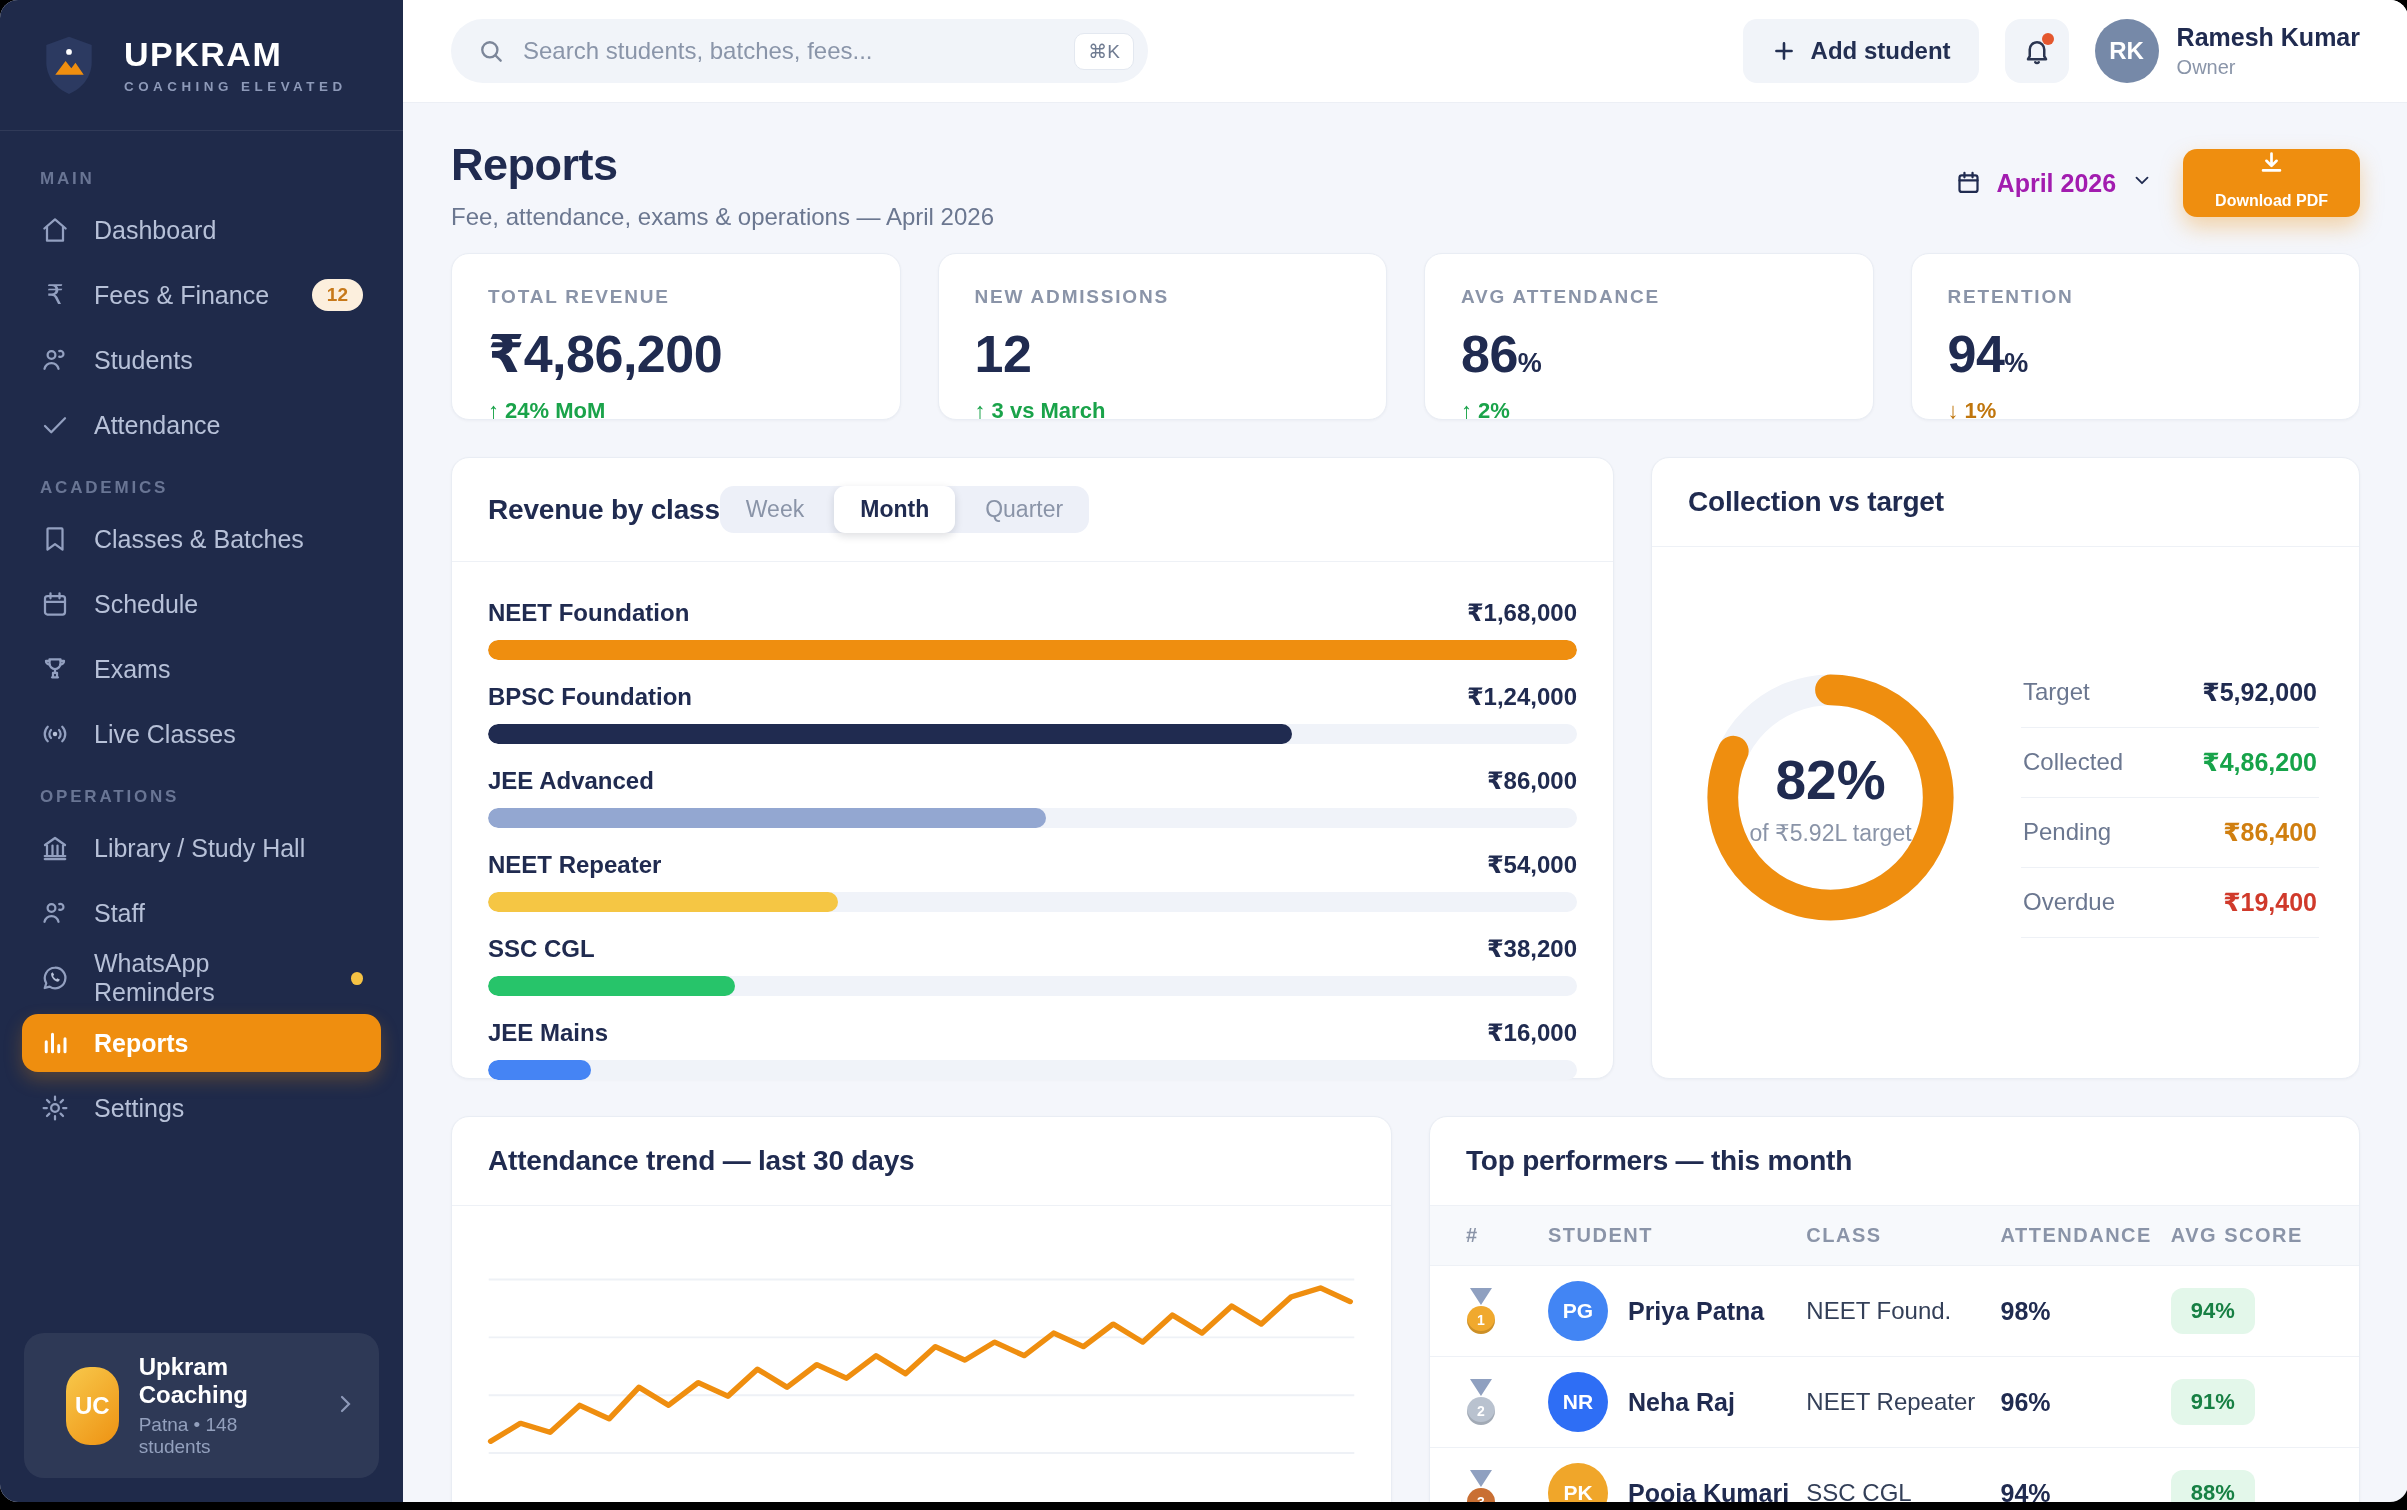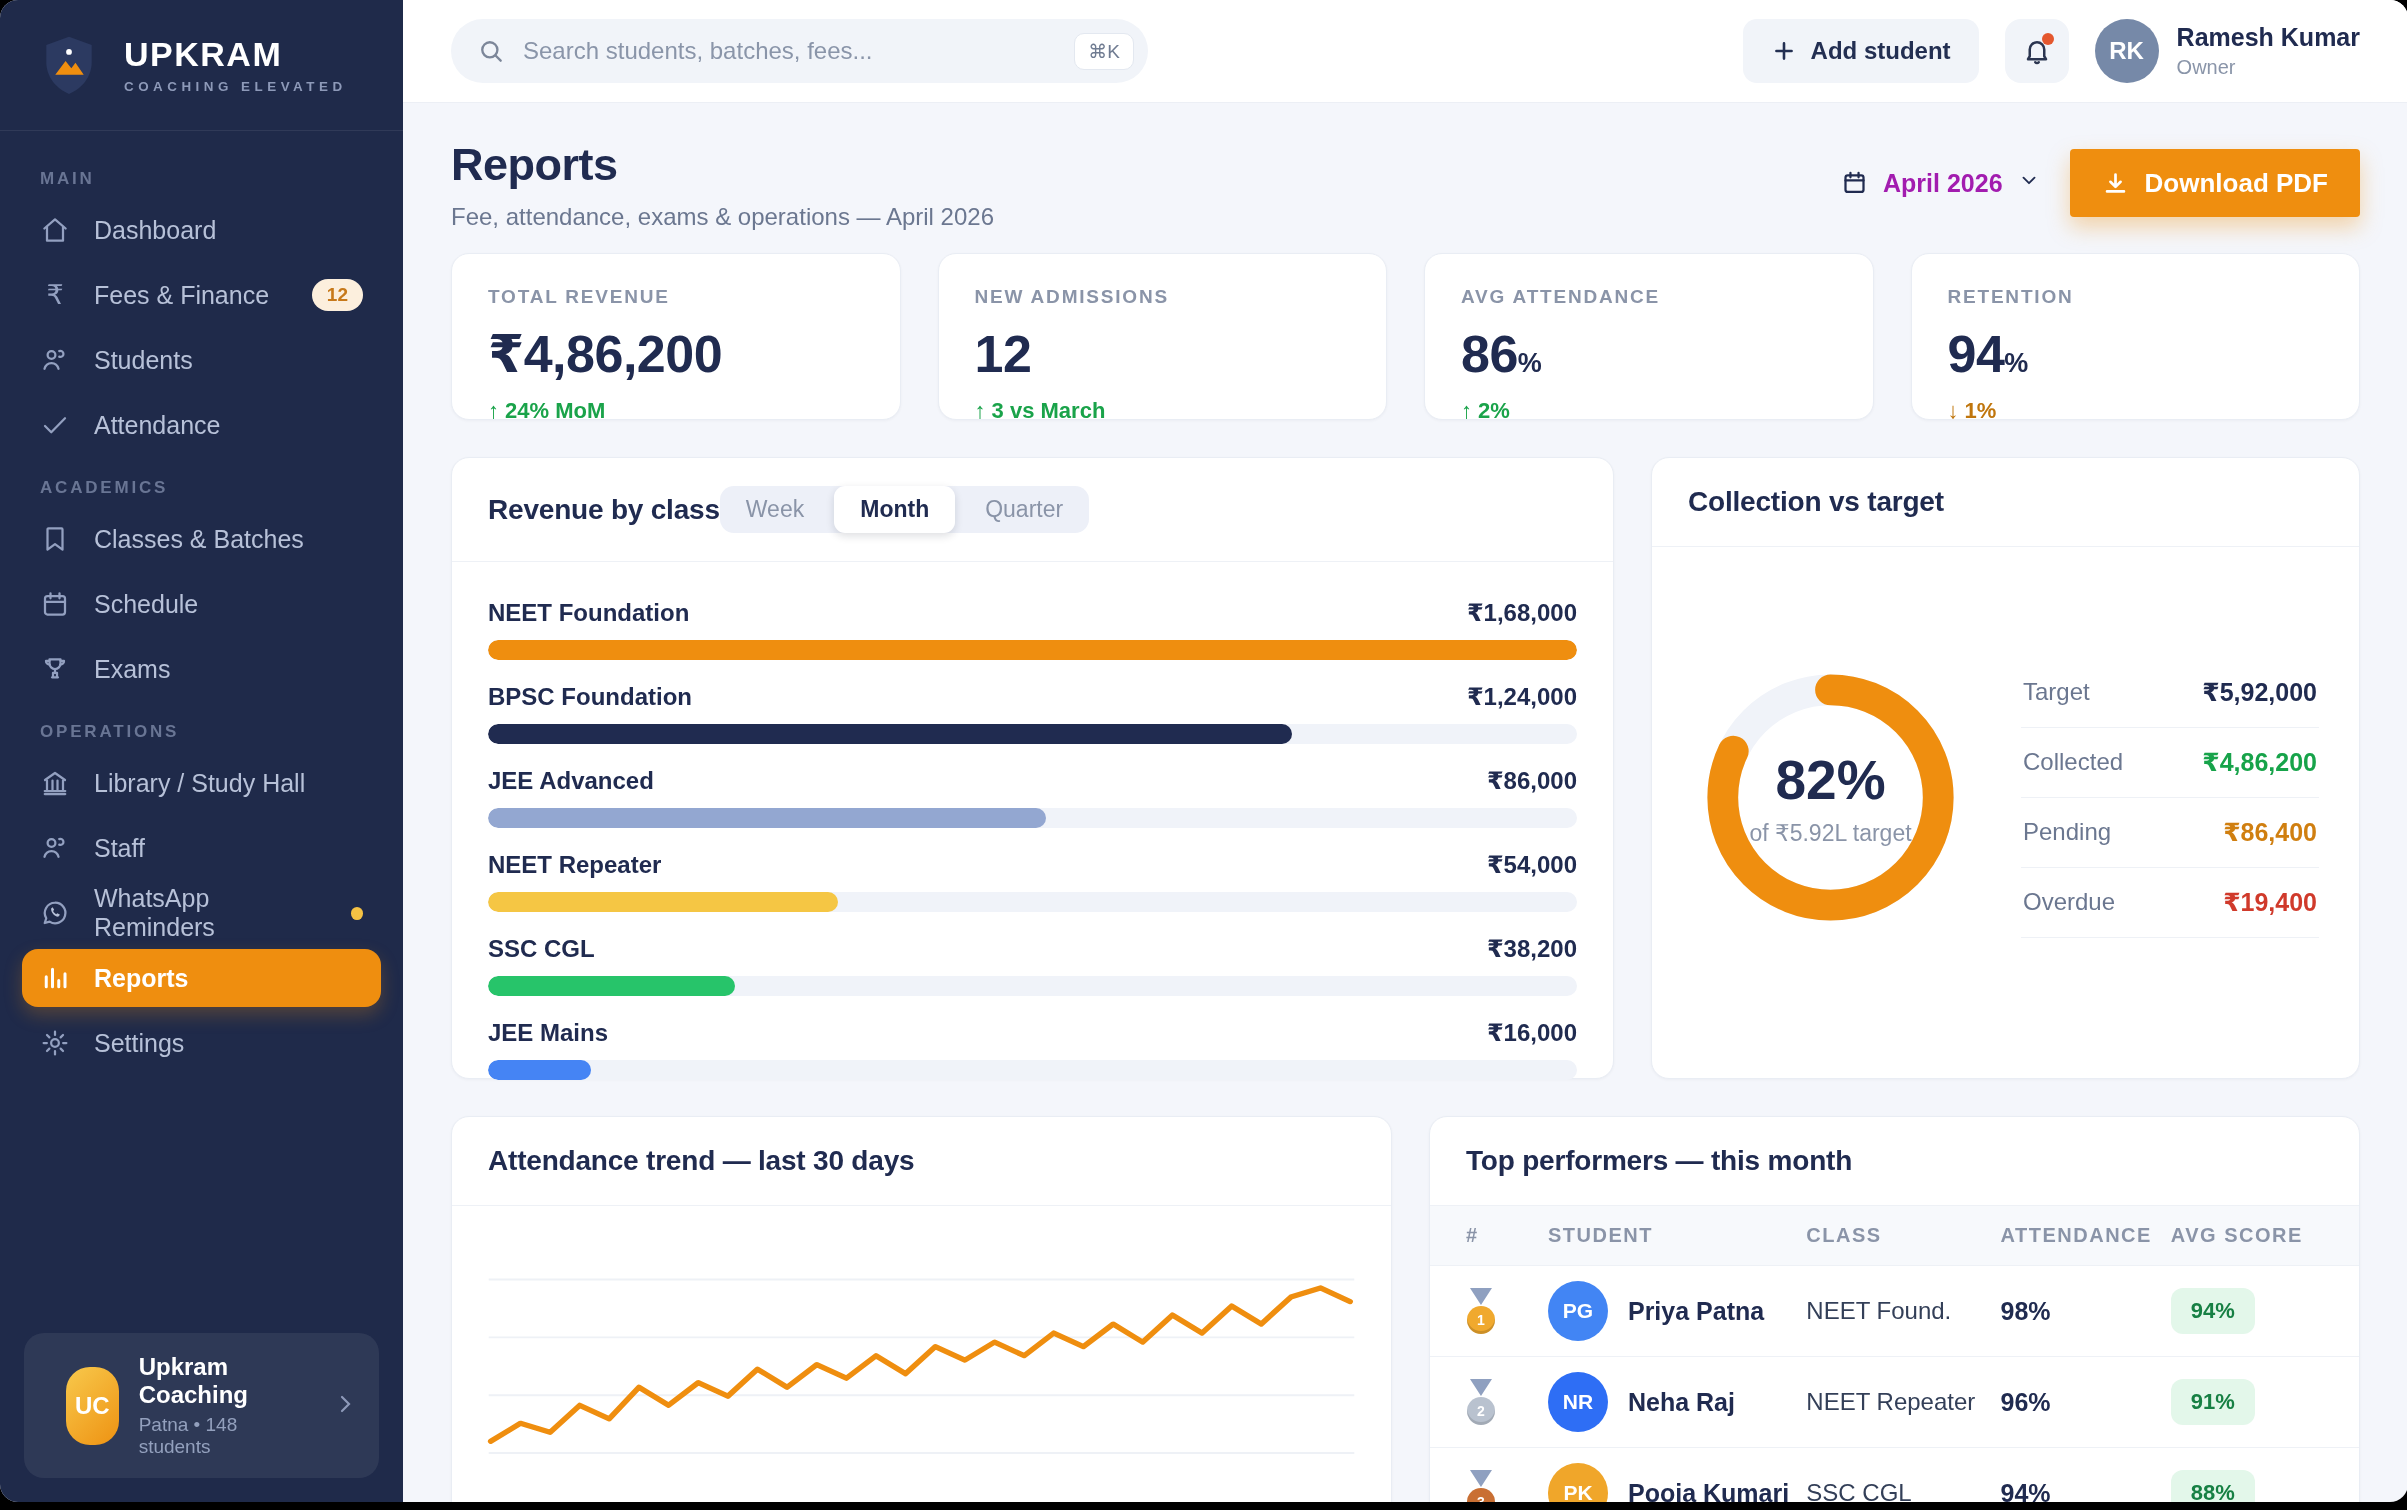--- a/index.html
+++ b/index.html
@@ -61,23 +61,23 @@
   .user-role { font-size:20px; color:#8a95a9; margin-top:4px; }
 
   
   .content { flex:1; padding:36px 48px 0; overflow:hidden; }
   .page-head { display:flex; align-items:flex-start; justify-content:space-between; margin-bottom:22px; }
   .page-title { font-size:45px; font-weight:800; color:#202b50; letter-spacing:-0.5px; }
   .page-sub { font-size:24px; color:#6b7790; margin-top:12px; }
   .head-actions { display:flex; align-items:center; gap:30px; margin-top:10px; }
   .period { display:flex; align-items:flex-start; gap:15px; font-size:25px; font-weight:700; color:#a21caf; cursor:pointer; }
   .period svg { stroke:#202b50; fill:none; stroke-width:2; stroke-linecap:round; stroke-linejoin:round; }
-  .btn-pdf { height:68px; padding:0 32px; border-radius:4px; background:#ef8e0f; border:none; cursor:pointer;
-             color:#fff; font-weight:700; font-size:26px; display:flex; align-items:center; gap:16px;
-             font-family:inherit; box-shadow:0 10px 22px rgba(239,142,15,.35); }
+  .btn-pdf { height:68px; padding:0 32px; border-radius:14px; background:#ef8e0f; border:none; cursor:pointer;
+             color:#fff; font-weight:700; font-size:16px; display:flex; align-items:center; gap:16px;
+             font-family:inherit; box-shadow:0 10px 22px rgba(239,142,15,.35);flex-direction:column; }
   .btn-pdf svg { width:27px; height:27px; stroke:#fff; fill:none; stroke-width:2.4; stroke-linecap:round; stroke-linejoin:round; }
 
   .card { background:#fff; border:1px solid #e9edf4; border-radius:18px; box-shadow:0 1px 3px rgba(16,24,40,.04); }
   .kpi-grid { display:grid; grid-template-columns:repeat(4,1fr); gap:37px; }
   .kpi { padding:32px 36px; height:167px; }
   .kpi-label { font-size:19px; font-weight:700; letter-spacing:1.8px; color:#8a94a8; }
   .kpi-value { font-size:52px; font-weight:800; color:#202b50; margin-top:16px; letter-spacing:-0.5px; }
   .kpi-suffix { font-size:27px; font-weight:800; }
   .kpi-delta { margin-top:14px; font-size:22px; font-weight:700; }
   .delta-green { color:#1aa34a; } .delta-orange { color:#c0760d; }
@@ -203,20 +203,28 @@
         <span>Schedule</span>
       </div>
       <div class="nav-item">
         <svg viewBox="0 0 24 24">
             <path d="M7.6 4.2h8.8v3.4a4.4 4.4 0 11-8.8 0z"></path>
             <path d="M7.6 5.4H4.8a2.9 2.9 0 003 3.1M16.4 5.4h2.8a2.9 2.9 0 01-3 3.1"></path>
             <path d="M12 12v3M9.6 18.6h4.8M10.4 15h3.2v3.6h-3.2z"></path>
           </svg>
         <span>Exams</span>
       </div>
+      <div class="nav-item">
+        <svg viewBox="0 0 24 24">
+            <circle cx="12" cy="12" r="1.8" fill="currentColor" stroke="none"></circle>
+            <path d="M8.8 15.2a4.6 4.6 0 010-6.4M15.2 8.8a4.6 4.6 0 010 6.4"></path>
+            <path d="M6.2 17.8a8.2 8.2 0 010-11.6M17.8 6.2a8.2 8.2 0 010 11.6"></path>
+          </svg>
+        <span>Live Classes</span>
+      </div>
 
       <div class="sec-label">OPERATIONS</div>
 
       <div class="nav-item">
         <svg viewBox="0 0 24 24">
             <path d="M4 9.6L12 4l8 5.6"></path>
             <path d="M5.6 10v7.4M10 10v7.4M14 10v7.4M18.4 10v7.4"></path>
             <path d="M3.8 18.4h16.4M3.8 20.8h16.4"></path>
           </svg>
         <span>Library / Study Hall</span>

